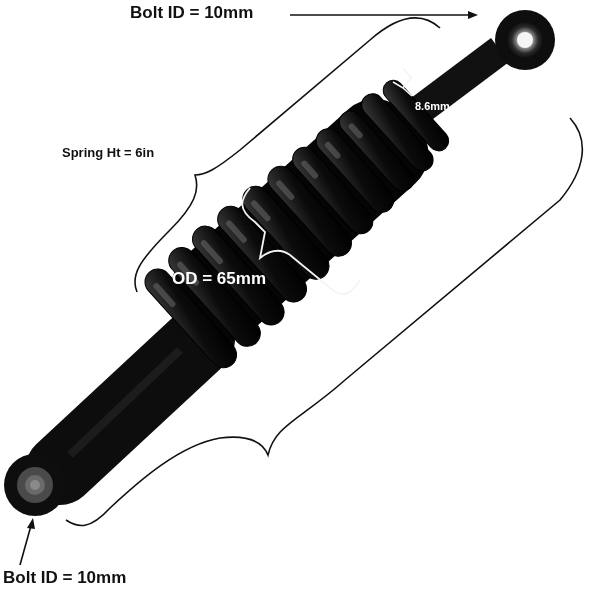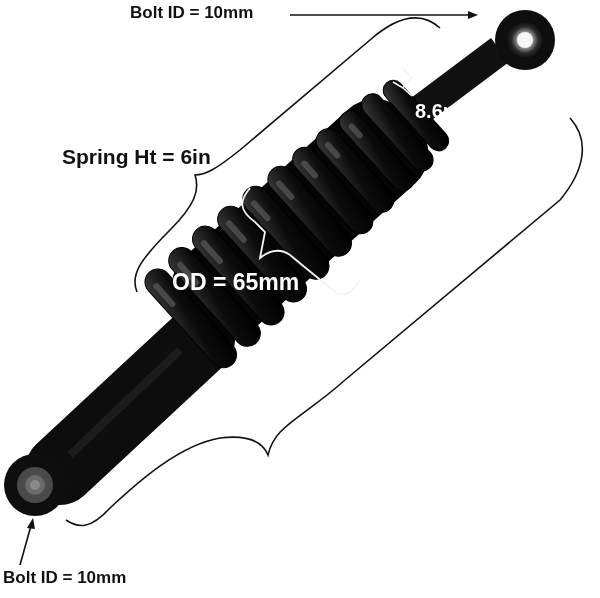--- a/index.html
+++ b/index.html
@@ -93,17 +93,17 @@
       <line x1="20" y1="565" x2="32" y2="522" stroke="#111" stroke-width="1.6"></line>
       <polygon points="33,518 27,528 35,529" fill="#111"></polygon>
     </g>
 
     <path d="M 250 188 C 240 200, 238 210, 255 222 L 265 232 L 260 258 C 270 250, 280 248, 290 255 L 335 292 C 345 298, 352 292, 360 280" fill="none" stroke="#f4f4f4" stroke-width="1.8"></path>
 
     <path d="M 403 68 L 411 78 L 403 88 L 393 82 M 403 88 L 412 96" fill="none" stroke="#f4f4f4" stroke-width="1.6"></path>
   </svg>
 
   <div class="label" style="left:130px; top:3px; font-size:17px;">Bolt ID = 10mm</div>
-  <div class="label" style="left:62px; top:145px; font-size:21px;">Spring Ht = 6in</div>
-  <div class="label white" style="left:415px; top:100px; font-size:20px;">8.6mm</div>
-  <div class="label white" style="left:172px; top:269px; font-size:23px;">OD = 65mm</div>
+  <div class="label" style="left:62px; top:145px; font-size:13px;">Spring Ht = 6in</div>
+  <div class="label white" style="left:415px; top:100px; font-size:11px;">8.6mm</div>
+  <div class="label white" style="left:172px; top:269px; font-size:17px;">OD = 65mm</div>
   <div class="label" style="left:3px; top:568px; font-size:17px;">Bolt ID = 10mm</div>
 </div>
 
 </body></html>

